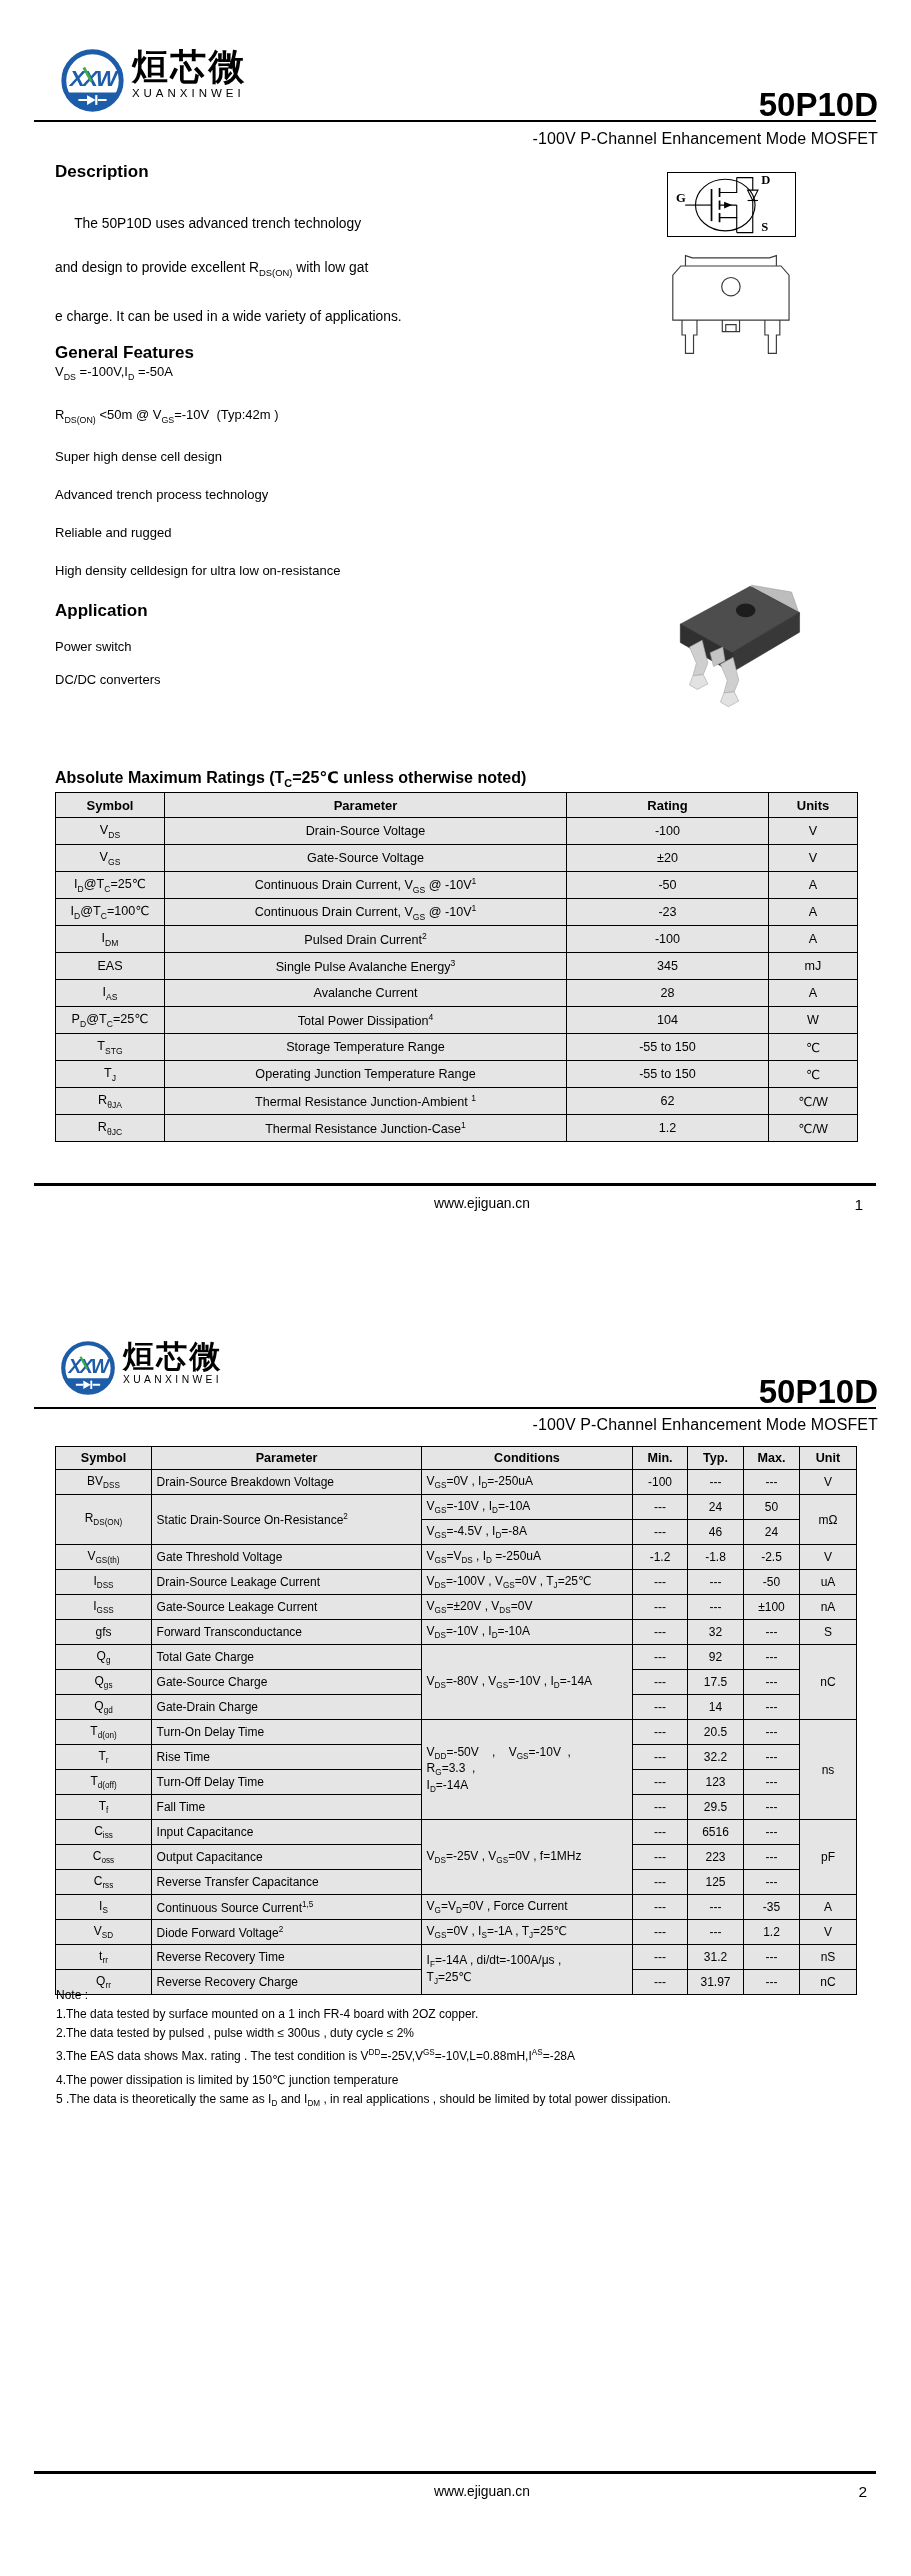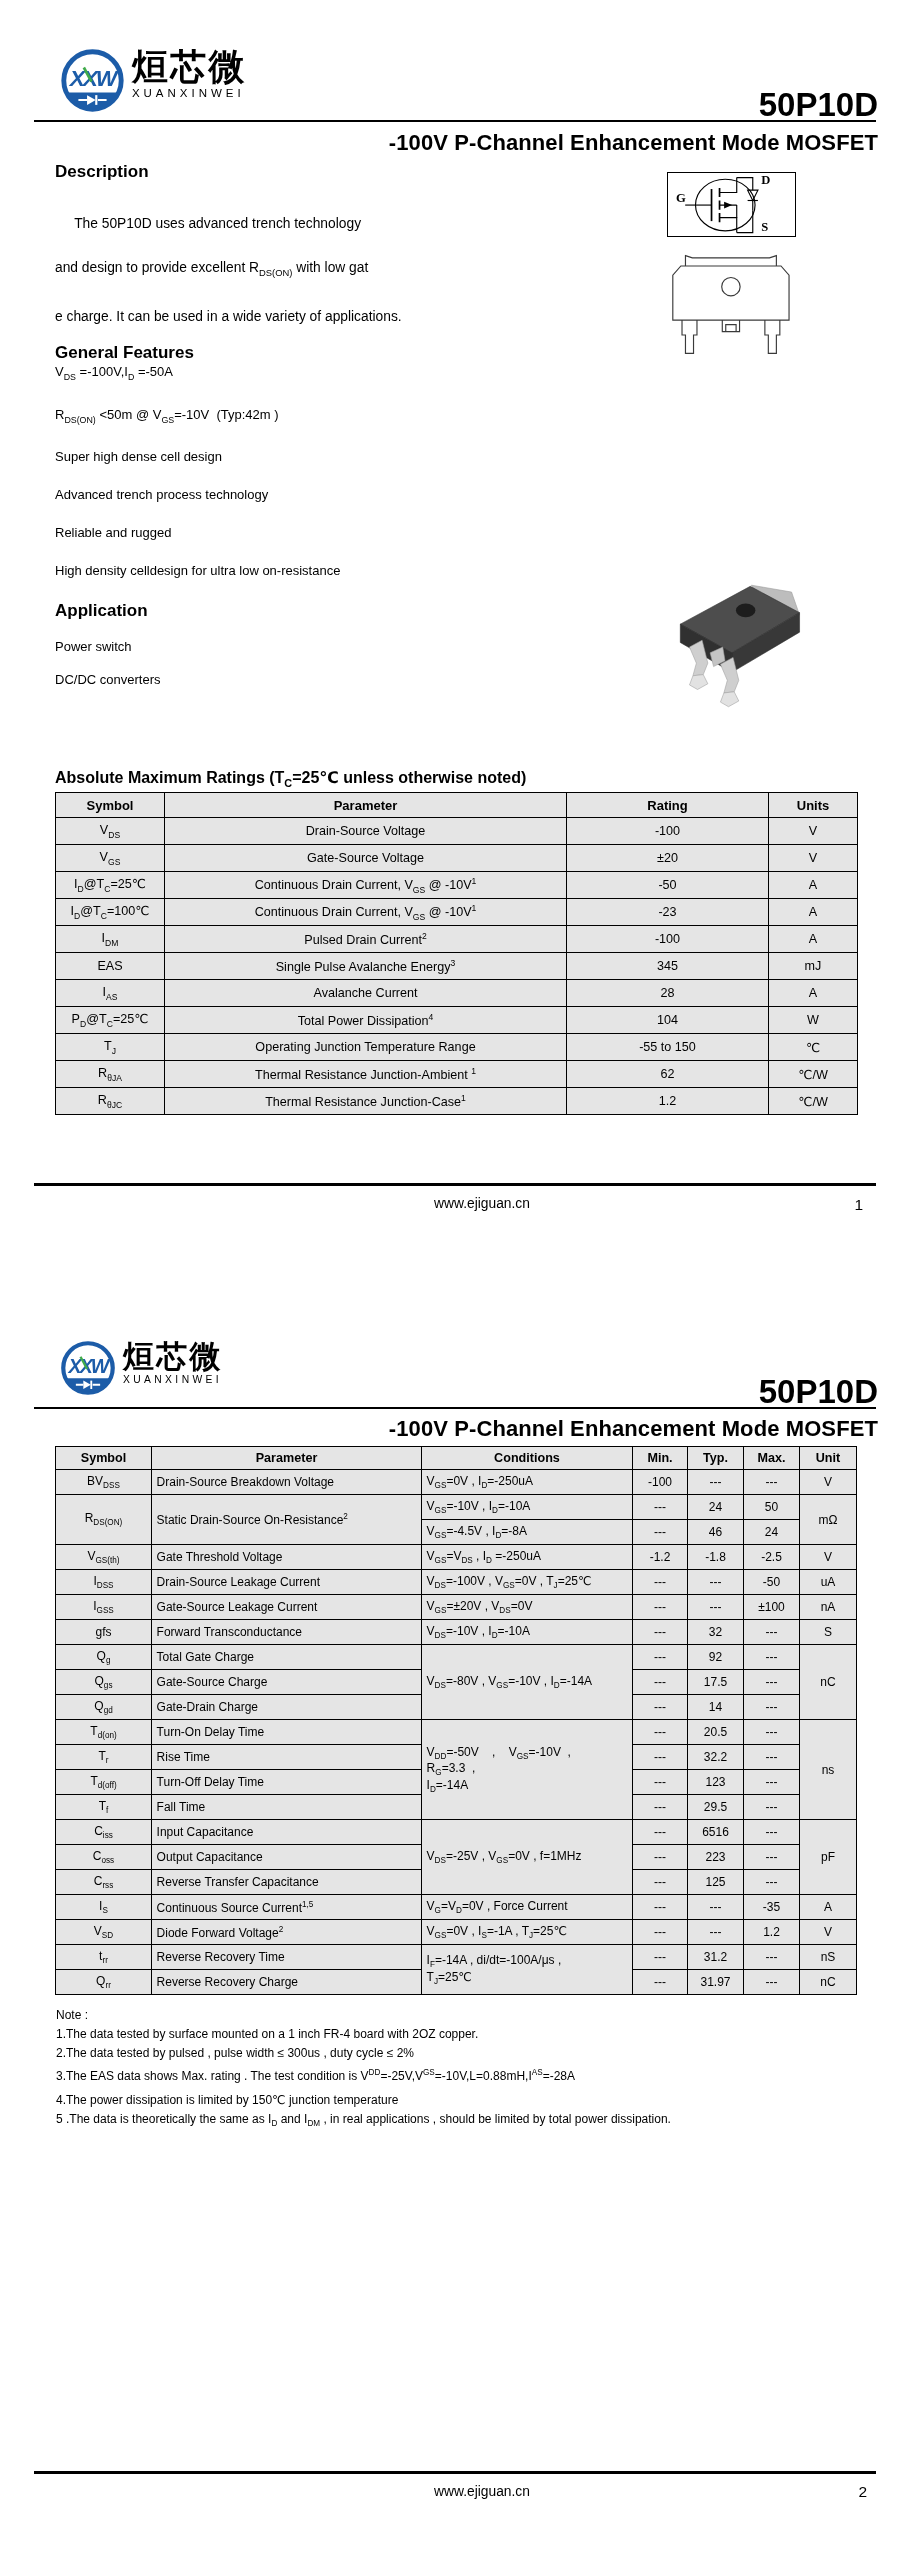--- a/index.html
+++ b/index.html
@@ -14,21 +14,21 @@
   
   .logo{display:flex;align-items:flex-start;gap:6.9px;}
   .logo-mark{flex:0 0 auto;}
   .logo-cn{font-weight:bold;font-size:36px;line-height:1.05;letter-spacing:2.3px;font-family:"DejaVu Sans","Liberation Sans",sans-serif;}
   .logo-en{font-size:11.5px;letter-spacing:4px;margin-top:1.7px;font-weight:500;}
   .logo2 .logo-cn{font-size:31px;}
   .logo2 .logo-en{font-size:10.3px;letter-spacing:3.4px;}
 
   .partnum{font-size:33px;font-weight:bold;line-height:1;}
   .rule{background:#000;height:2.3px;}
-  .subtitle{font-size:22px;font-weight:bold;letter-spacing:0.1px;}
+  .subtitle{font-size:16px;font-weight:normal;letter-spacing:0.1px;}
 
   .h1{font-size:17px;font-weight:bold;}
   .h2{font-size:16px;font-weight:bold;}
 
   .desc-lines{font-size:13.8px;line-height:44px;white-space:nowrap;}
   .feat{font-size:13px;line-height:38px;white-space:nowrap;}
   .app{font-size:13px;line-height:33px;white-space:nowrap;}
 
   .figbox{border:1.1px solid #000;background:#fff;}
 
@@ -205,20 +205,26 @@
             <td>28</td>
             <td>A</td>
           </tr>
           <tr>
             <td>P<sub>D</sub>@T<sub>C</sub>=25℃</td>
             <td>Total Power Dissipation<sup>4</sup></td>
             <td>104</td>
             <td>W</td>
           </tr>
           <tr>
+            <td>T<sub>STG</sub></td>
+            <td>Storage Temperature Range</td>
+            <td>-55 to 150</td>
+            <td>℃</td>
+          </tr>
+          <tr>
             <td>T<sub>J</sub></td>
             <td>Operating Junction Temperature Range</td>
             <td>-55 to 150</td>
             <td>℃</td>
           </tr>
           <tr>
             <td>R<sub>θJA</sub></td>
             <td>Thermal Resistance Junction-Ambient <sup>1</sup></td>
             <td>62</td>
             <td>℃/W</td>
@@ -448,21 +454,21 @@
             <td>Q<sub>rr</sub></td>
             <td class="l">Reverse Recovery Charge</td>
             <td>---</td>
             <td>31.97</td>
             <td>---</td>
             <td>nC</td>
           </tr>
         </tbody>
     </table>
 
-    <div class="abs notes" style="left:56px;top:1986px;width:803px;margin-top:20px;">
+    <div class="abs notes" style="left:56px;top:1986px;width:803px;">
         <div class="note-line">Note :</div>
         <div class="note-line">1.The data tested by surface mounted on a 1 inch FR-4 board with 2OZ copper.</div>
         <div class="note-line">2.The data tested by pulsed , pulse width ≤ 300us , duty cycle ≤ 2%</div>
         <div class="note-line">3.The EAS data shows Max. rating . The test condition is V<sup>DD</sup>=-25V,V<sup>GS</sup>=-10V,L=0.88mH,I<sup>AS</sup>=-28A</div>
         <div class="note-line">4.The power dissipation is limited by 150℃ junction temperature</div>
         <div class="note-line">5 .The data is theoretically the same as I<sub>D</sub> and I<sub>DM</sub> , in real applications , should be limited by total power dissipation.</div>
       </div>
 
     <div class="abs foot-line" style="left:34px;top:2471px;width:842px;"></div>
     <div class="abs foot-url" style="left:46px;top:2484px;width:872px;">www.ejiguan.cn</div>

